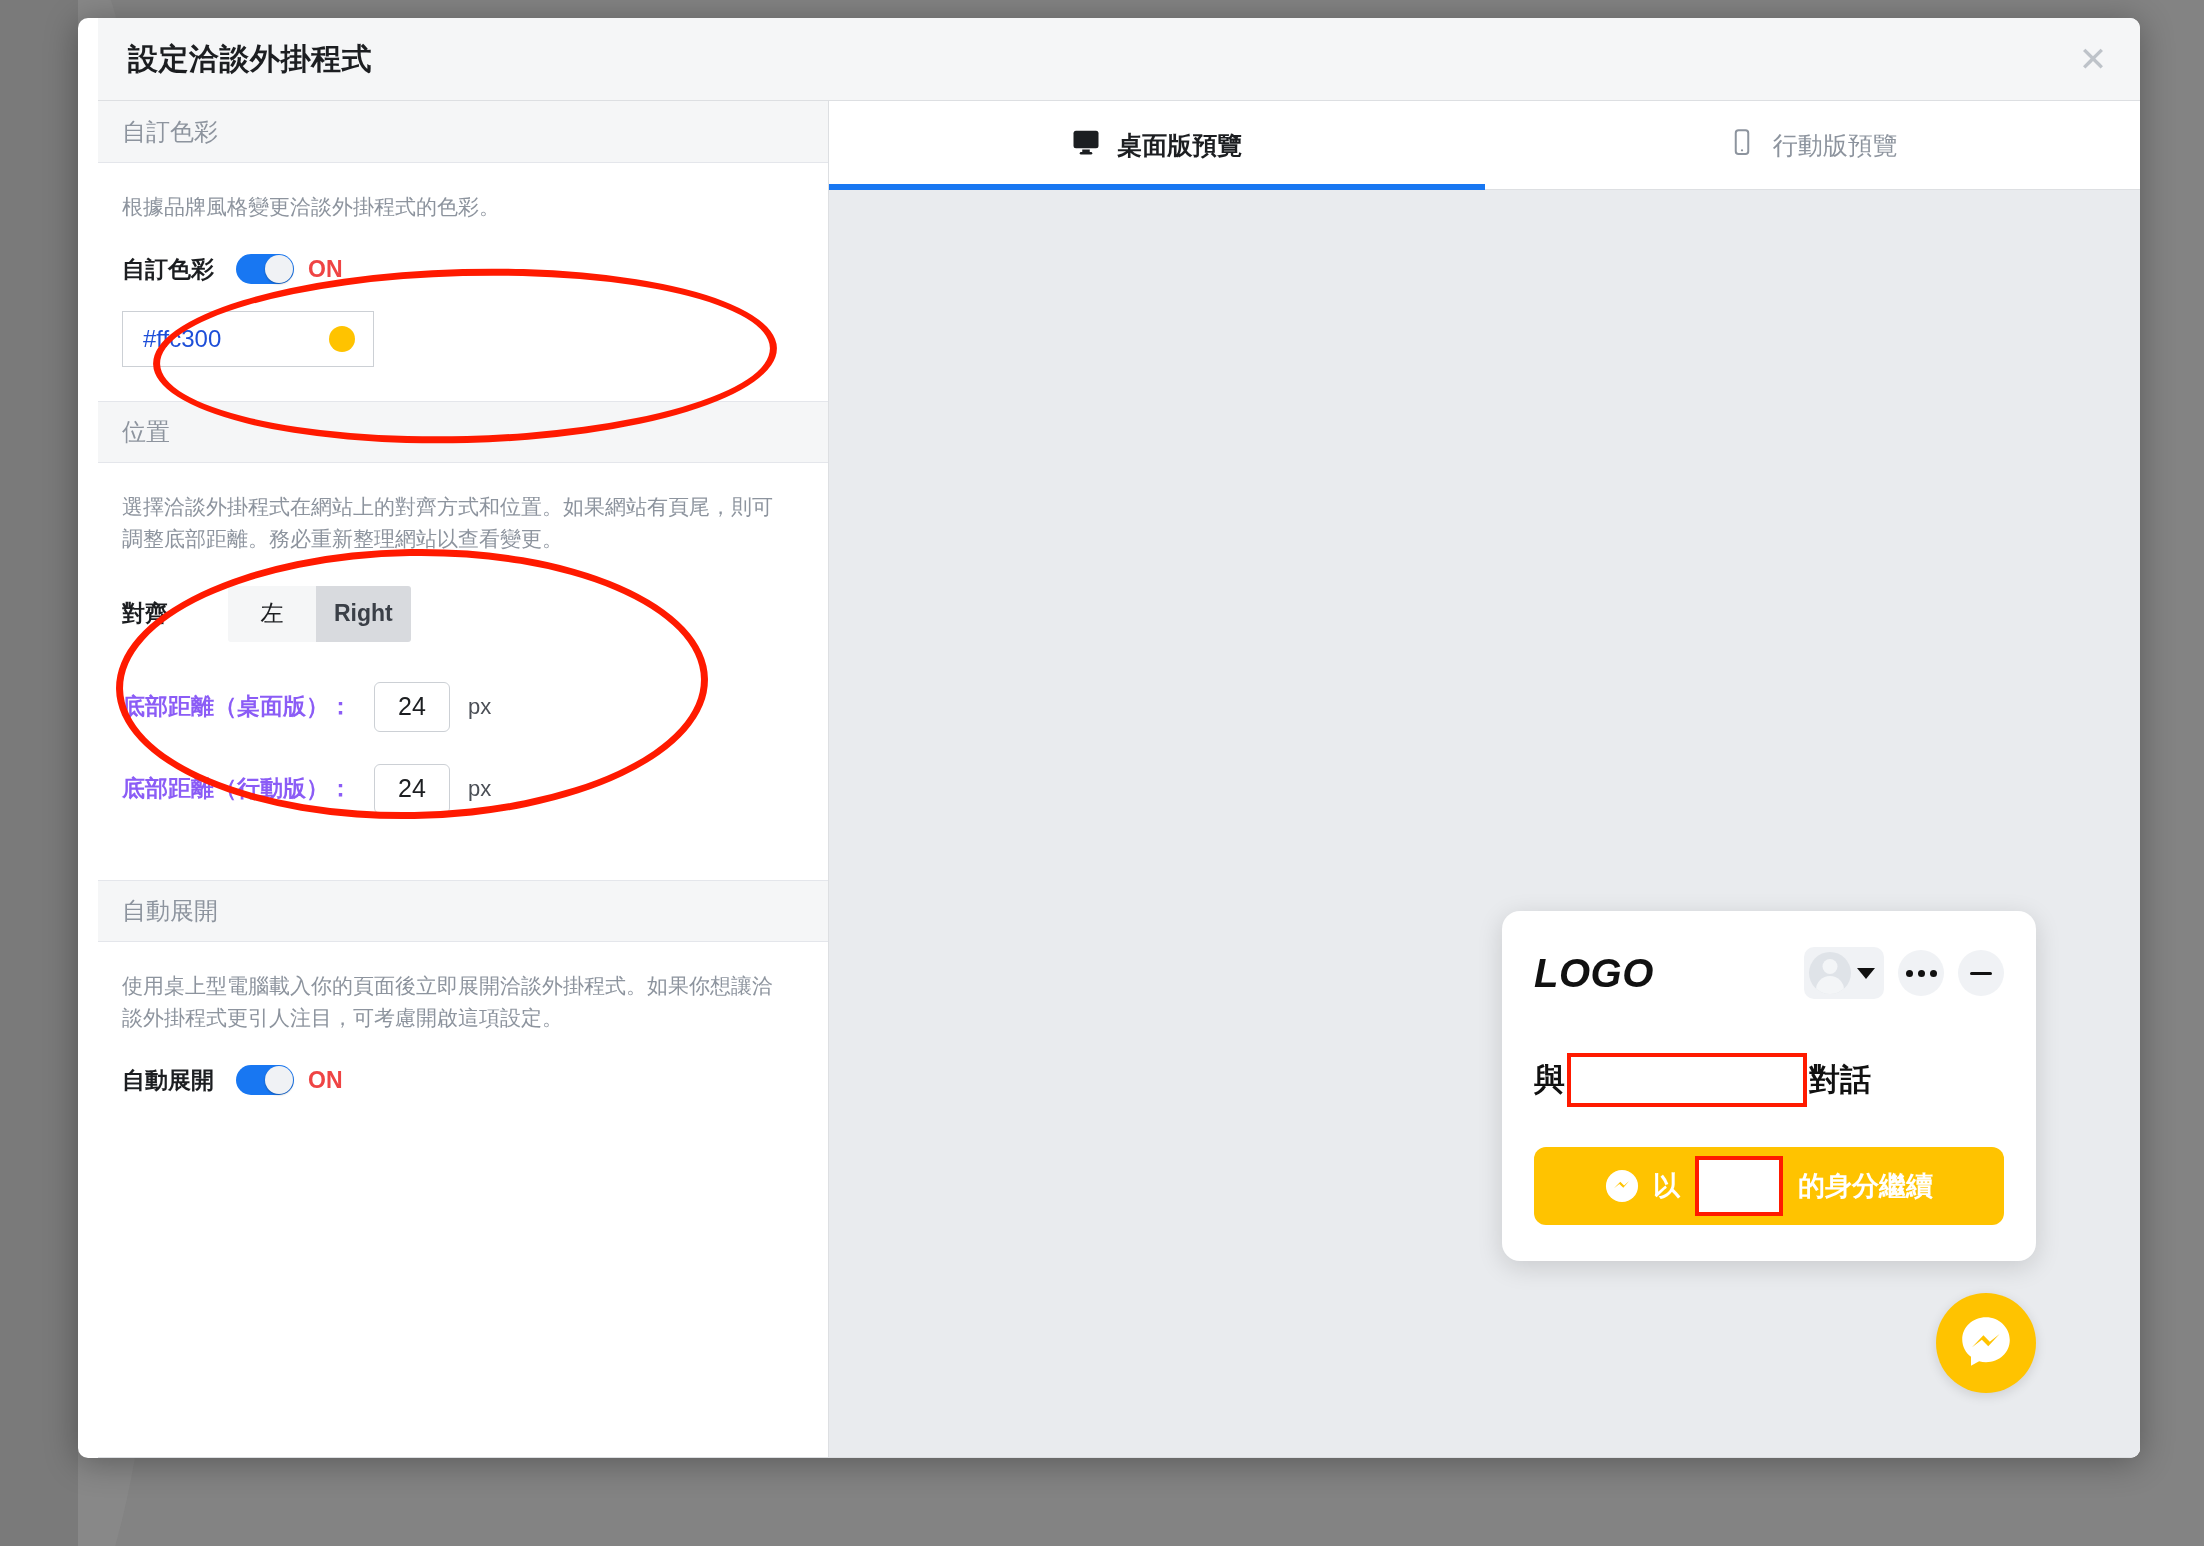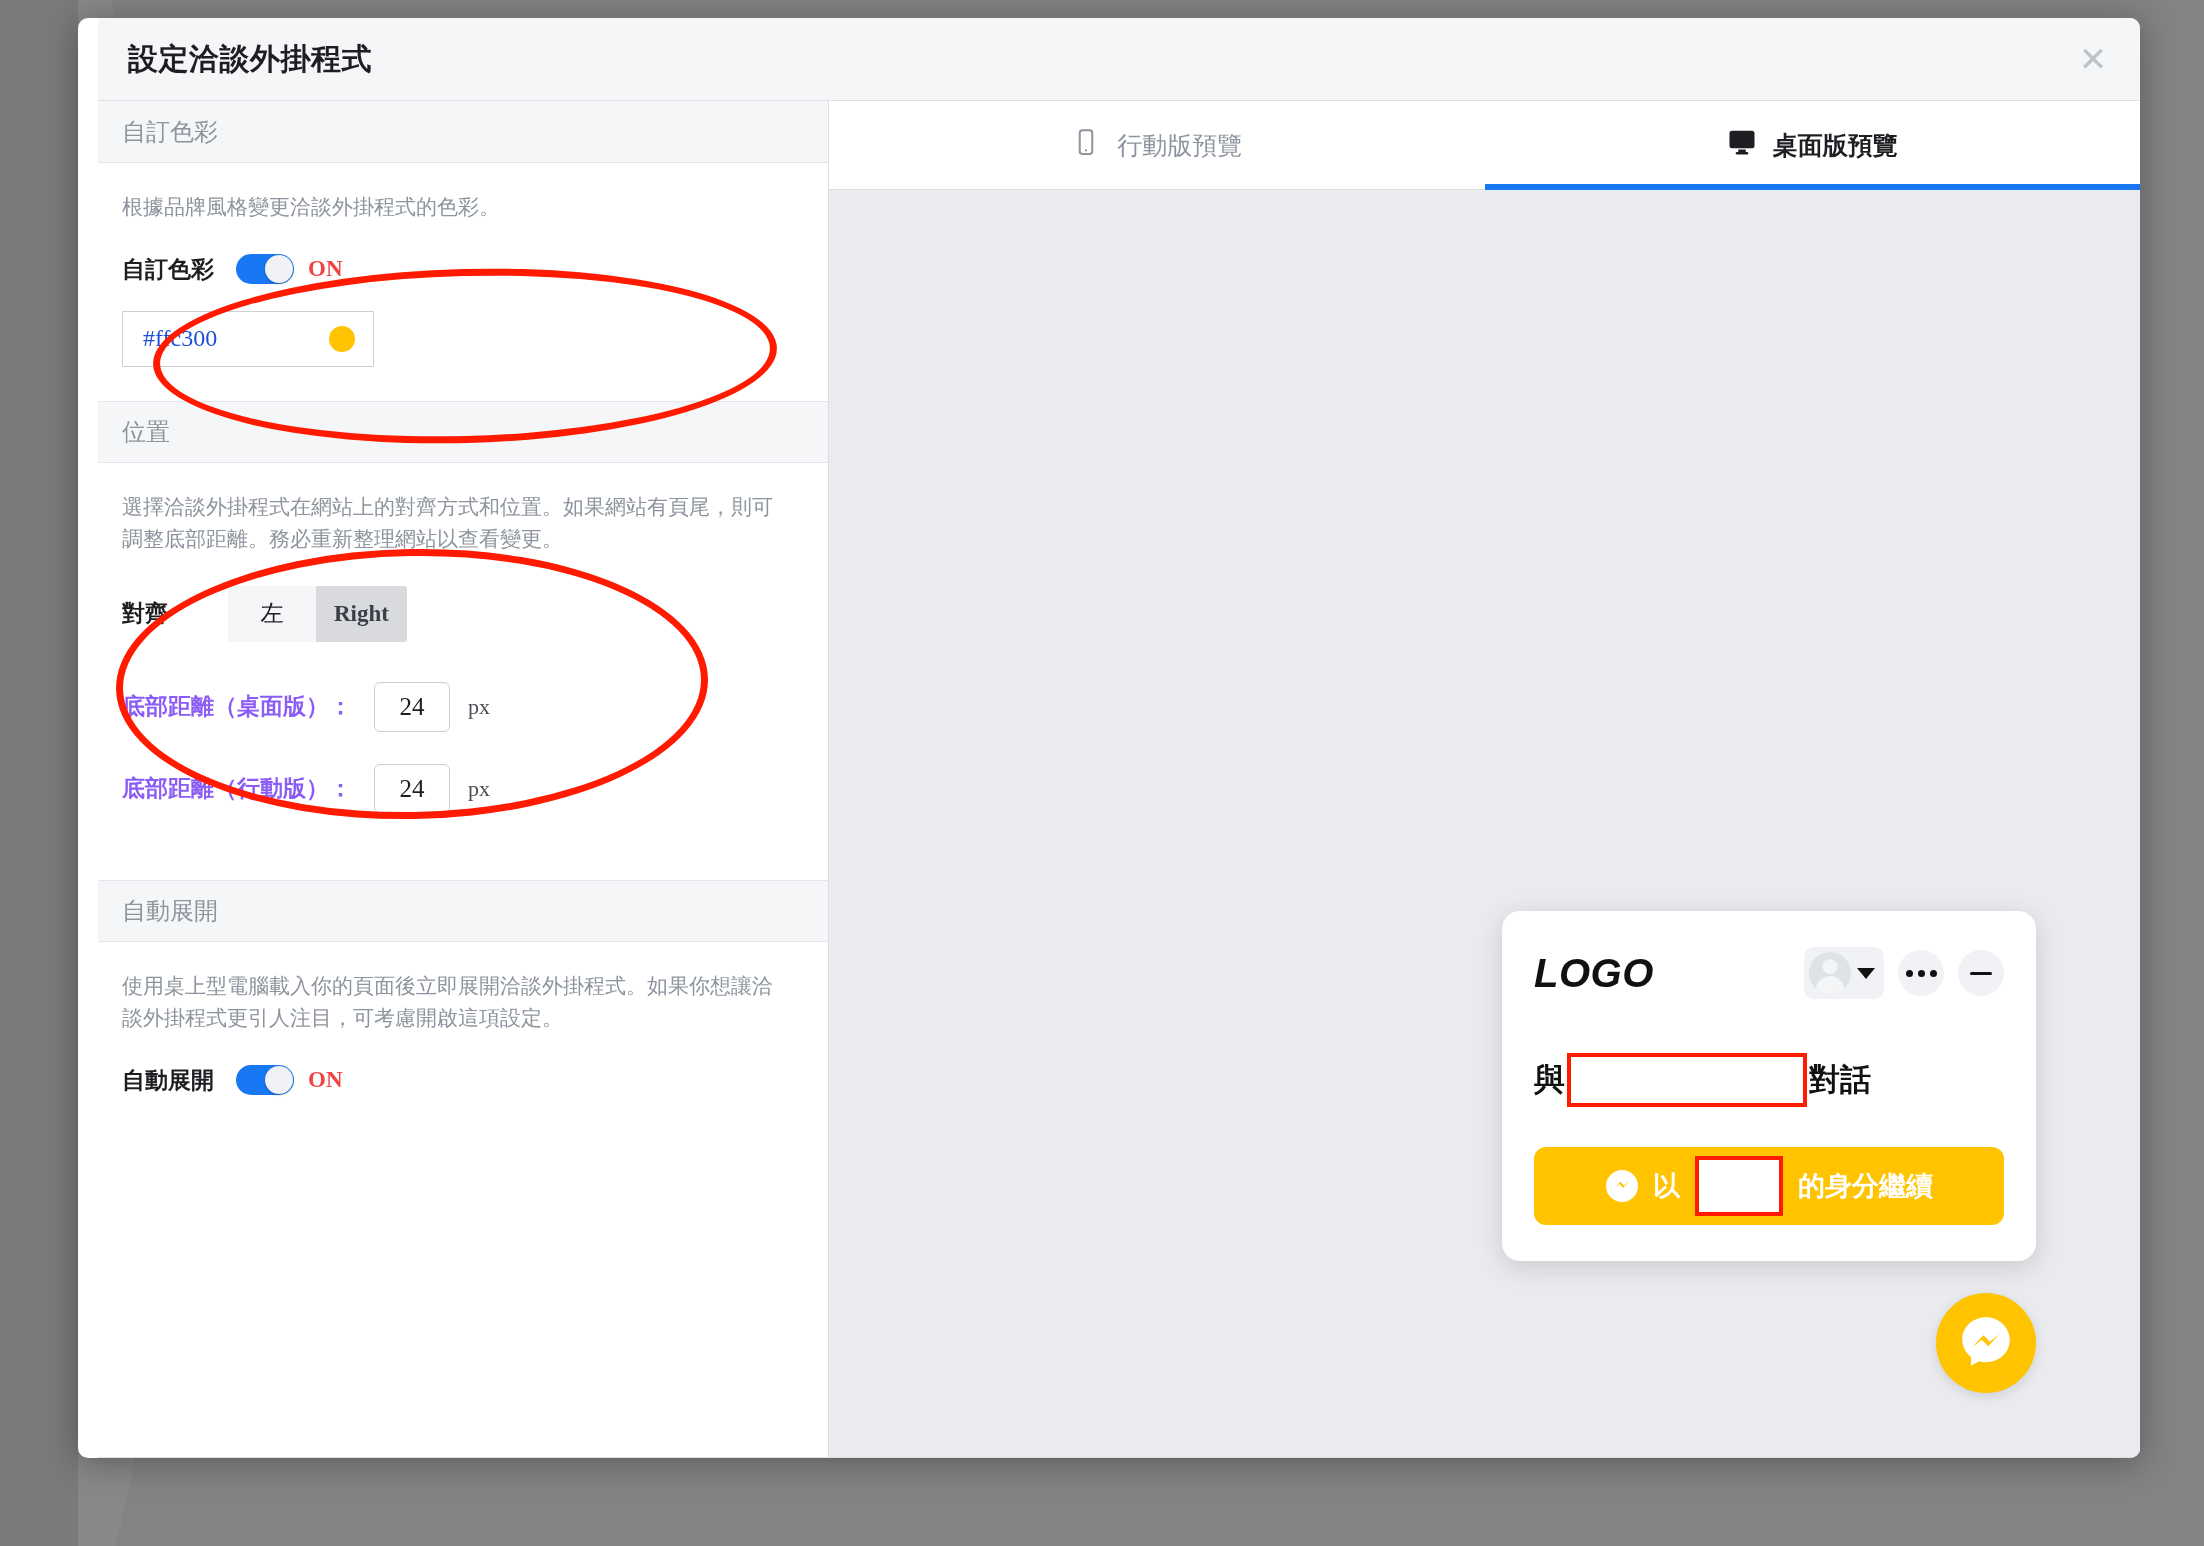--- a/index.html
+++ b/index.html
@@ -90,21 +90,21 @@
 
   
   #settings-col {
     width: 730px;
     flex: 0 0 730px;
     background: #ffffff;
     border-right: 1px solid #dddfe2;
     overflow: hidden;
     position: relative;
   }
-  #settings-inner { padding-bottom: 40px; font-family: Liberation Serif, serif; }
+  #settings-inner { padding-bottom: 40px; }
 
   .section-head {
     background: #f5f6f7;
     border-top: 1px solid #e4e6eb;
     border-bottom: 1px solid #e4e6eb;
     height: 62px;
     display: flex;
     align-items: center;
     padding-left: 24px;
     box-sizing: border-box;
@@ -603,39 +603,39 @@
 
       </div>
 
       <div class="annot-ellipse" id="annot-color"></div>
       <div class="annot-ellipse" id="annot-position"></div>
     </div>
 
     <div id="preview-col">
 
       <div id="preview-tabs">
-        <div class="ptab inactive">
-          <span>
-            <svg width="30" height="30" viewBox="0 0 24 24" fill="none" stroke="#8d949e" stroke-width="1.6">
-              <rect x="7" y="2.5" width="10" height="19" rx="2.2"></rect>
-              <circle cx="12" cy="18.6" r="0.9" fill="#8d949e" stroke="none"></circle>
-            </svg>
-          </span>
-          <span class="ptab-label">行動版預覽</span>
-        </div>
         <div class="ptab active">
           <span>
             <svg width="30" height="30" viewBox="0 0 24 24" fill="#1c1e21">
               <rect x="2" y="3" width="20" height="14" rx="2" ry="2"></rect>
               <rect x="9" y="18" width="6" height="2"></rect>
               <rect x="7" y="20" width="10" height="2" rx="1"></rect>
             </svg>
           </span>
           <span class="ptab-label">桌面版預覽</span>
           <div class="underline"></div>
+        </div>
+        <div class="ptab inactive">
+          <span>
+            <svg width="30" height="30" viewBox="0 0 24 24" fill="none" stroke="#8d949e" stroke-width="1.6">
+              <rect x="7" y="2.5" width="10" height="19" rx="2.2"></rect>
+              <circle cx="12" cy="18.6" r="0.9" fill="#8d949e" stroke="none"></circle>
+            </svg>
+          </span>
+          <span class="ptab-label">行動版預覽</span>
         </div>
       </div>
 
       <div id="preview-stage">
 
         <div id="chat-widget">
 
           <div id="widget-header">
             <div id="widget-logo">LOGO</div>
             <div id="widget-header-actions">

